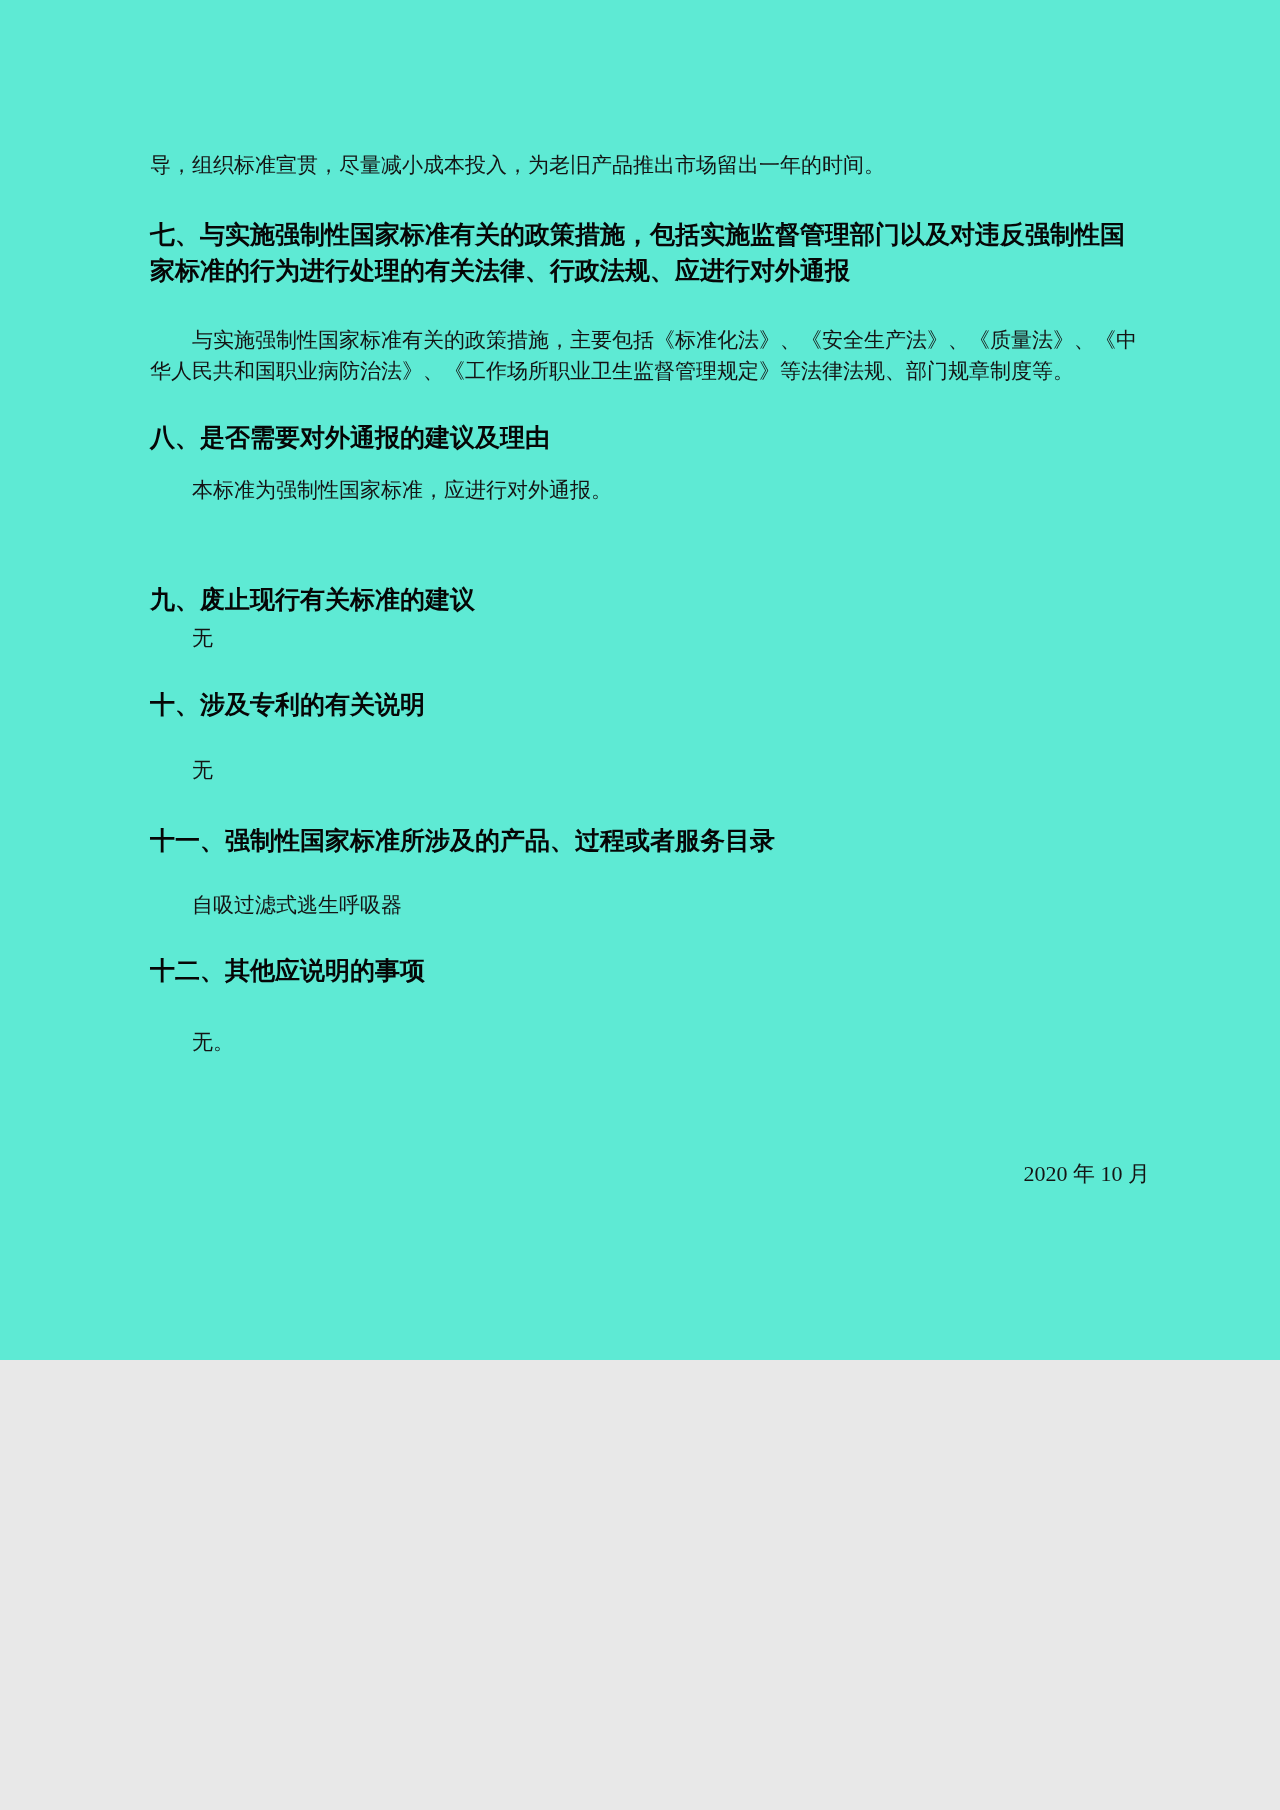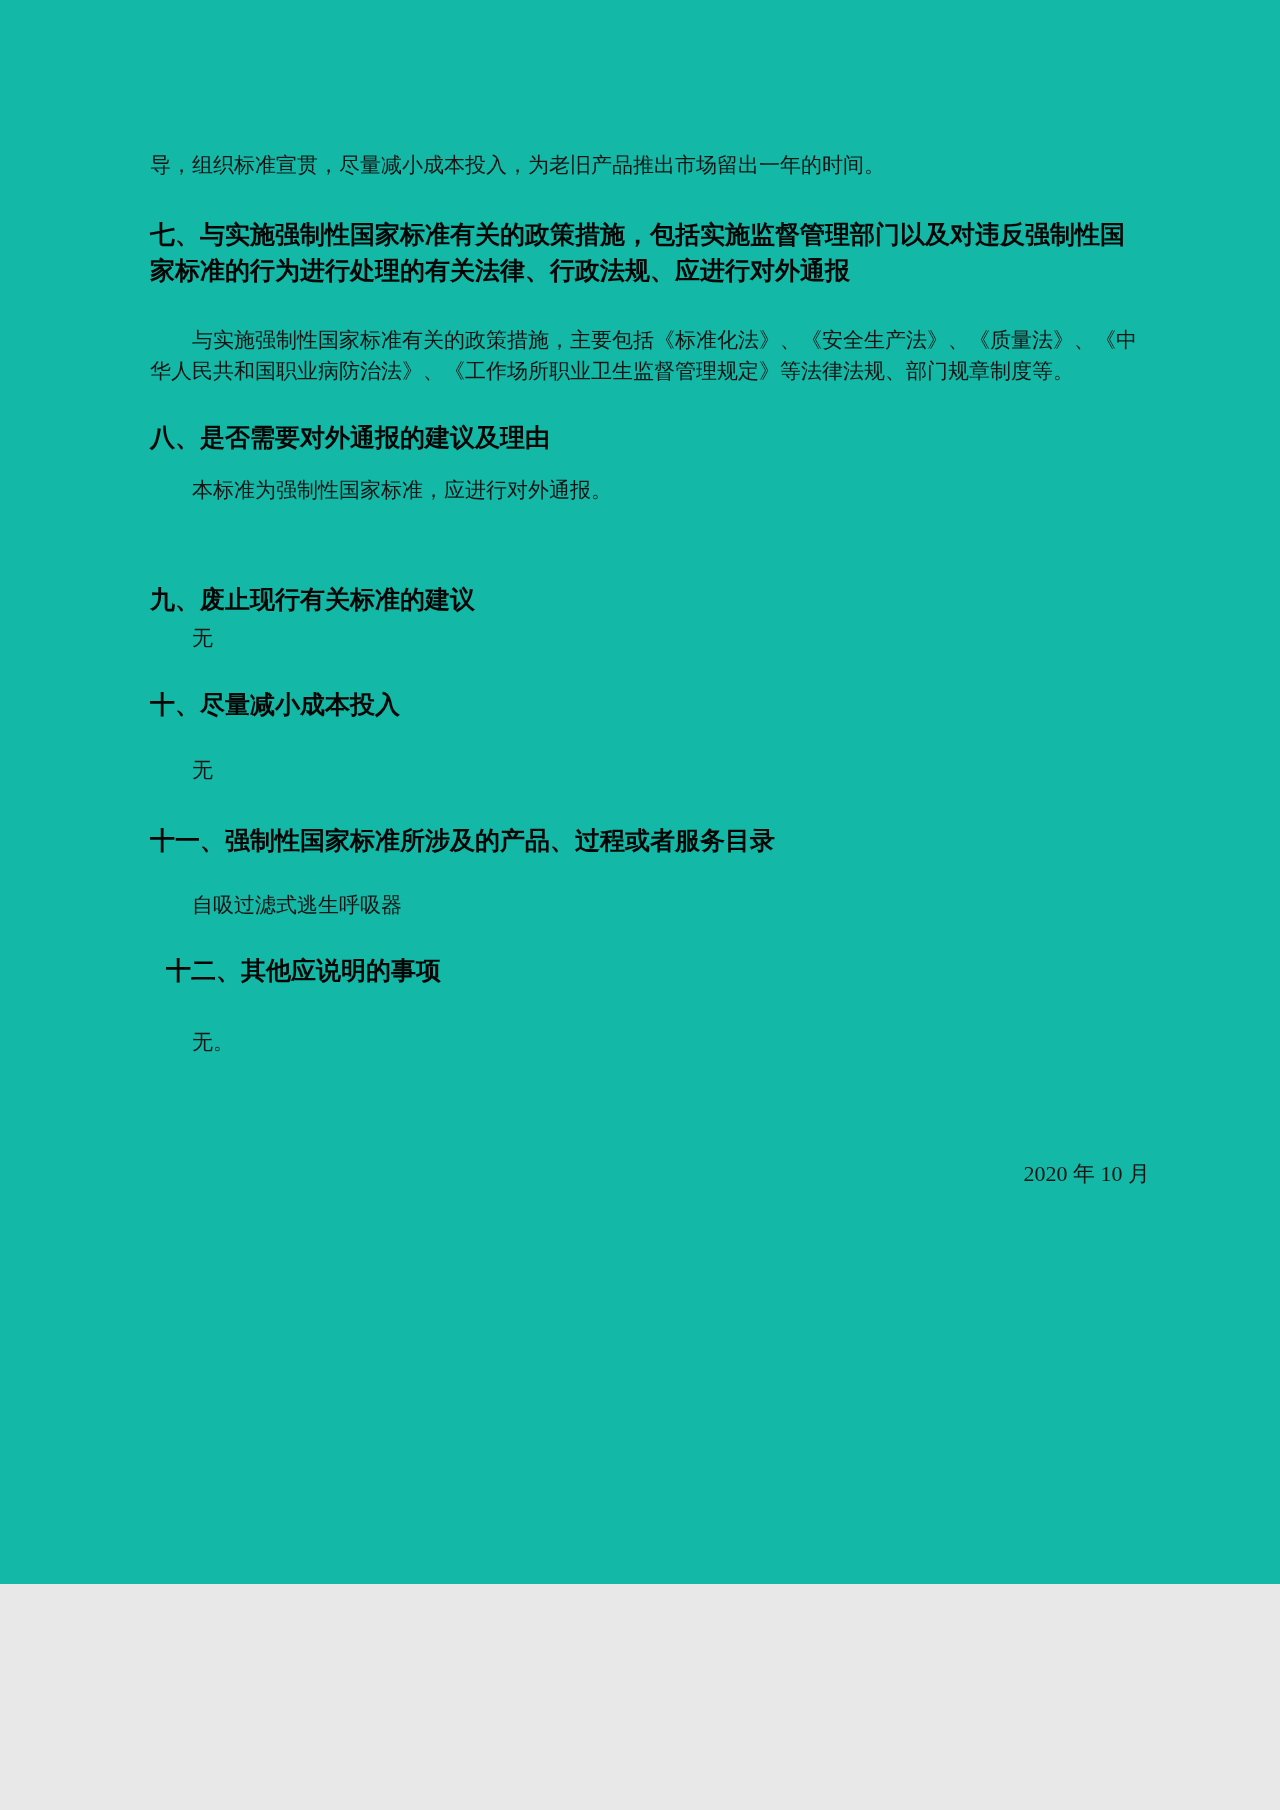--- a/index.html
+++ b/index.html
@@ -3,22 +3,22 @@
 <meta charset="utf-8">
 <style>
   html, body {
     margin: 0;
     padding: 0;
     background: #e8e8e8;
   }
   .page {
     position: relative;
     width: 1280px;
-    height: 1584px;
-    background: #14b8a6;
+    height: 1360px;
+    background: #5eead4;
     margin: 0 auto;
     overflow: hidden;
   }
   .block {
     position: absolute;
     left: 150px;
     width: 1000px;
   }
   .body-text {
     font-family: "Liberation Serif", "DejaVu Serif", serif;
@@ -75,29 +75,29 @@
   <div class="block body-text indent" style="top:325px;">与实施强制性国家标准有关的政策措施，主要包括《标准化法》、《安全生产法》、《质量法》、《中华人民共和国职业病防治法》、《工作场所职业卫生监督管理规定》等法律法规、部门规章制度等。</div>
 
   <div class="block heading" style="top:419px;">八、是否需要对外通报的建议及理由</div>
 
   <div class="block body-text indent" style="top:475px;">本标准为强制性国家标准，应进行对外通报。</div>
 
   <div class="block heading" style="top:581px;">九、废止现行有关标准的建议</div>
 
   <div class="block body-text indent" style="top:623px;">无</div>
 
-  <div class="block heading" style="top:686px;">十、尽量减小成本投入</div>
+  <div class="block heading" style="top:686px;">十、涉及专利的有关说明</div>
 
   <div class="block body-text indent" style="top:755px;">无</div>
 
   <div class="block heading" style="top:822px;">十一、强制性国家标准所涉及的产品、过程或者服务目录</div>
 
   <div class="block body-text indent" style="top:890px;">自吸过滤式逃生呼吸器</div>
 
-  <div class="block heading" style="top:952px;margin-left:16px;">十二、其他应说明的事项</div>
+  <div class="block heading" style="top:952px;">十二、其他应说明的事项</div>
 
   <div class="block body-text indent" style="top:1027px;">无。</div>
 
 
   <div class="block date-line" style="top:1123px;margin-top:36px;">2020 年 10 月</div>
 
   <div class="block page-number" style="top:1680px;">4</div>
 
 </div>
 

